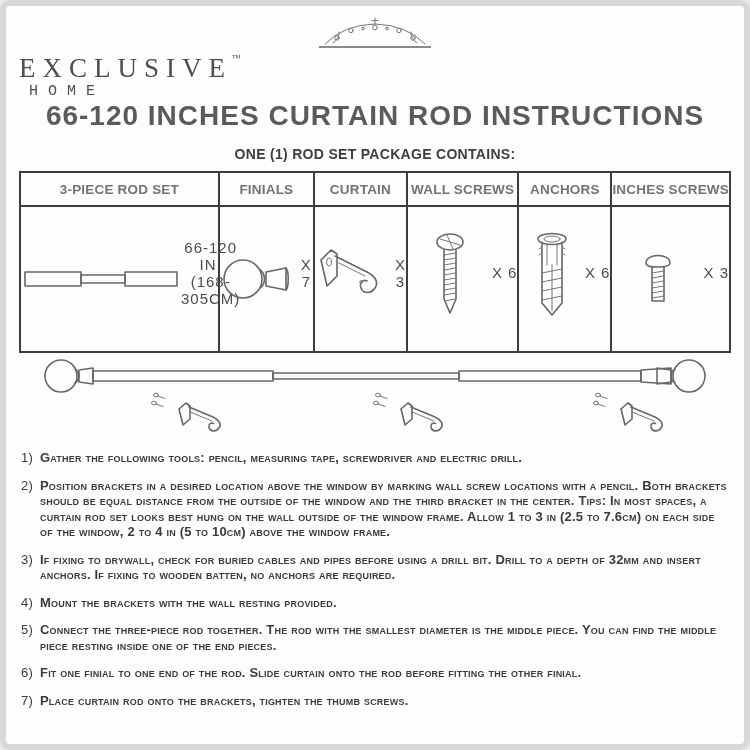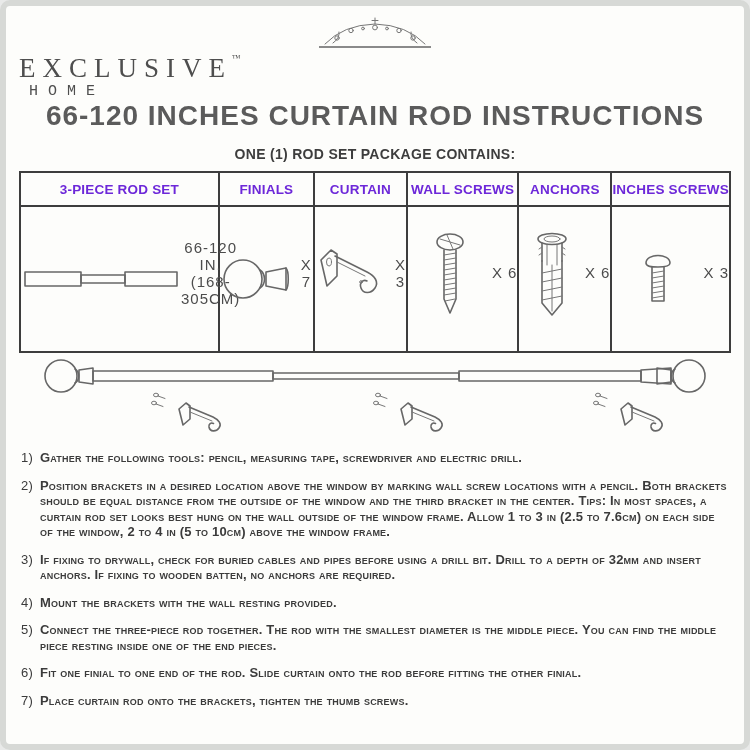--- a/index.html
+++ b/index.html
@@ -43,21 +43,21 @@
 
   
   table.parts{
     width:100%;margin-top:9px;border-collapse:collapse;table-layout:fixed;
   }
   table.parts th, table.parts td{
     border:2px solid #3d3d3d;text-align:center;vertical-align:middle;
     padding:0;
   }
   table.parts th{
-    height:32px;font-size:13.5px;font-weight:bold;letter-spacing:.2px;color:#6d28d9;
+    height:32px;font-size:13.5px;font-weight:bold;letter-spacing:.2px;color:#737373;
   }
   table.parts td{height:144px;}
   .cellbox{display:flex;flex-direction:row;align-items:center;height:144px;}
   .iconbox{flex:1;display:flex;align-items:center;justify-content:center;width:100%;}
   .qty{font-size:15px;letter-spacing:1px;color:#4c4c4c;padding-bottom:13px;}
   .c-rod{width:28%;} .c-fin{width:13.4%;} .c-bra{width:13.1%;}
   .c-wsc{width:15.7%;} .c-anc{width:13.1%;} .c-tsc{width:16.7%;}
 
   
   .assembly{display:block;margin:4px auto 0 auto;}

